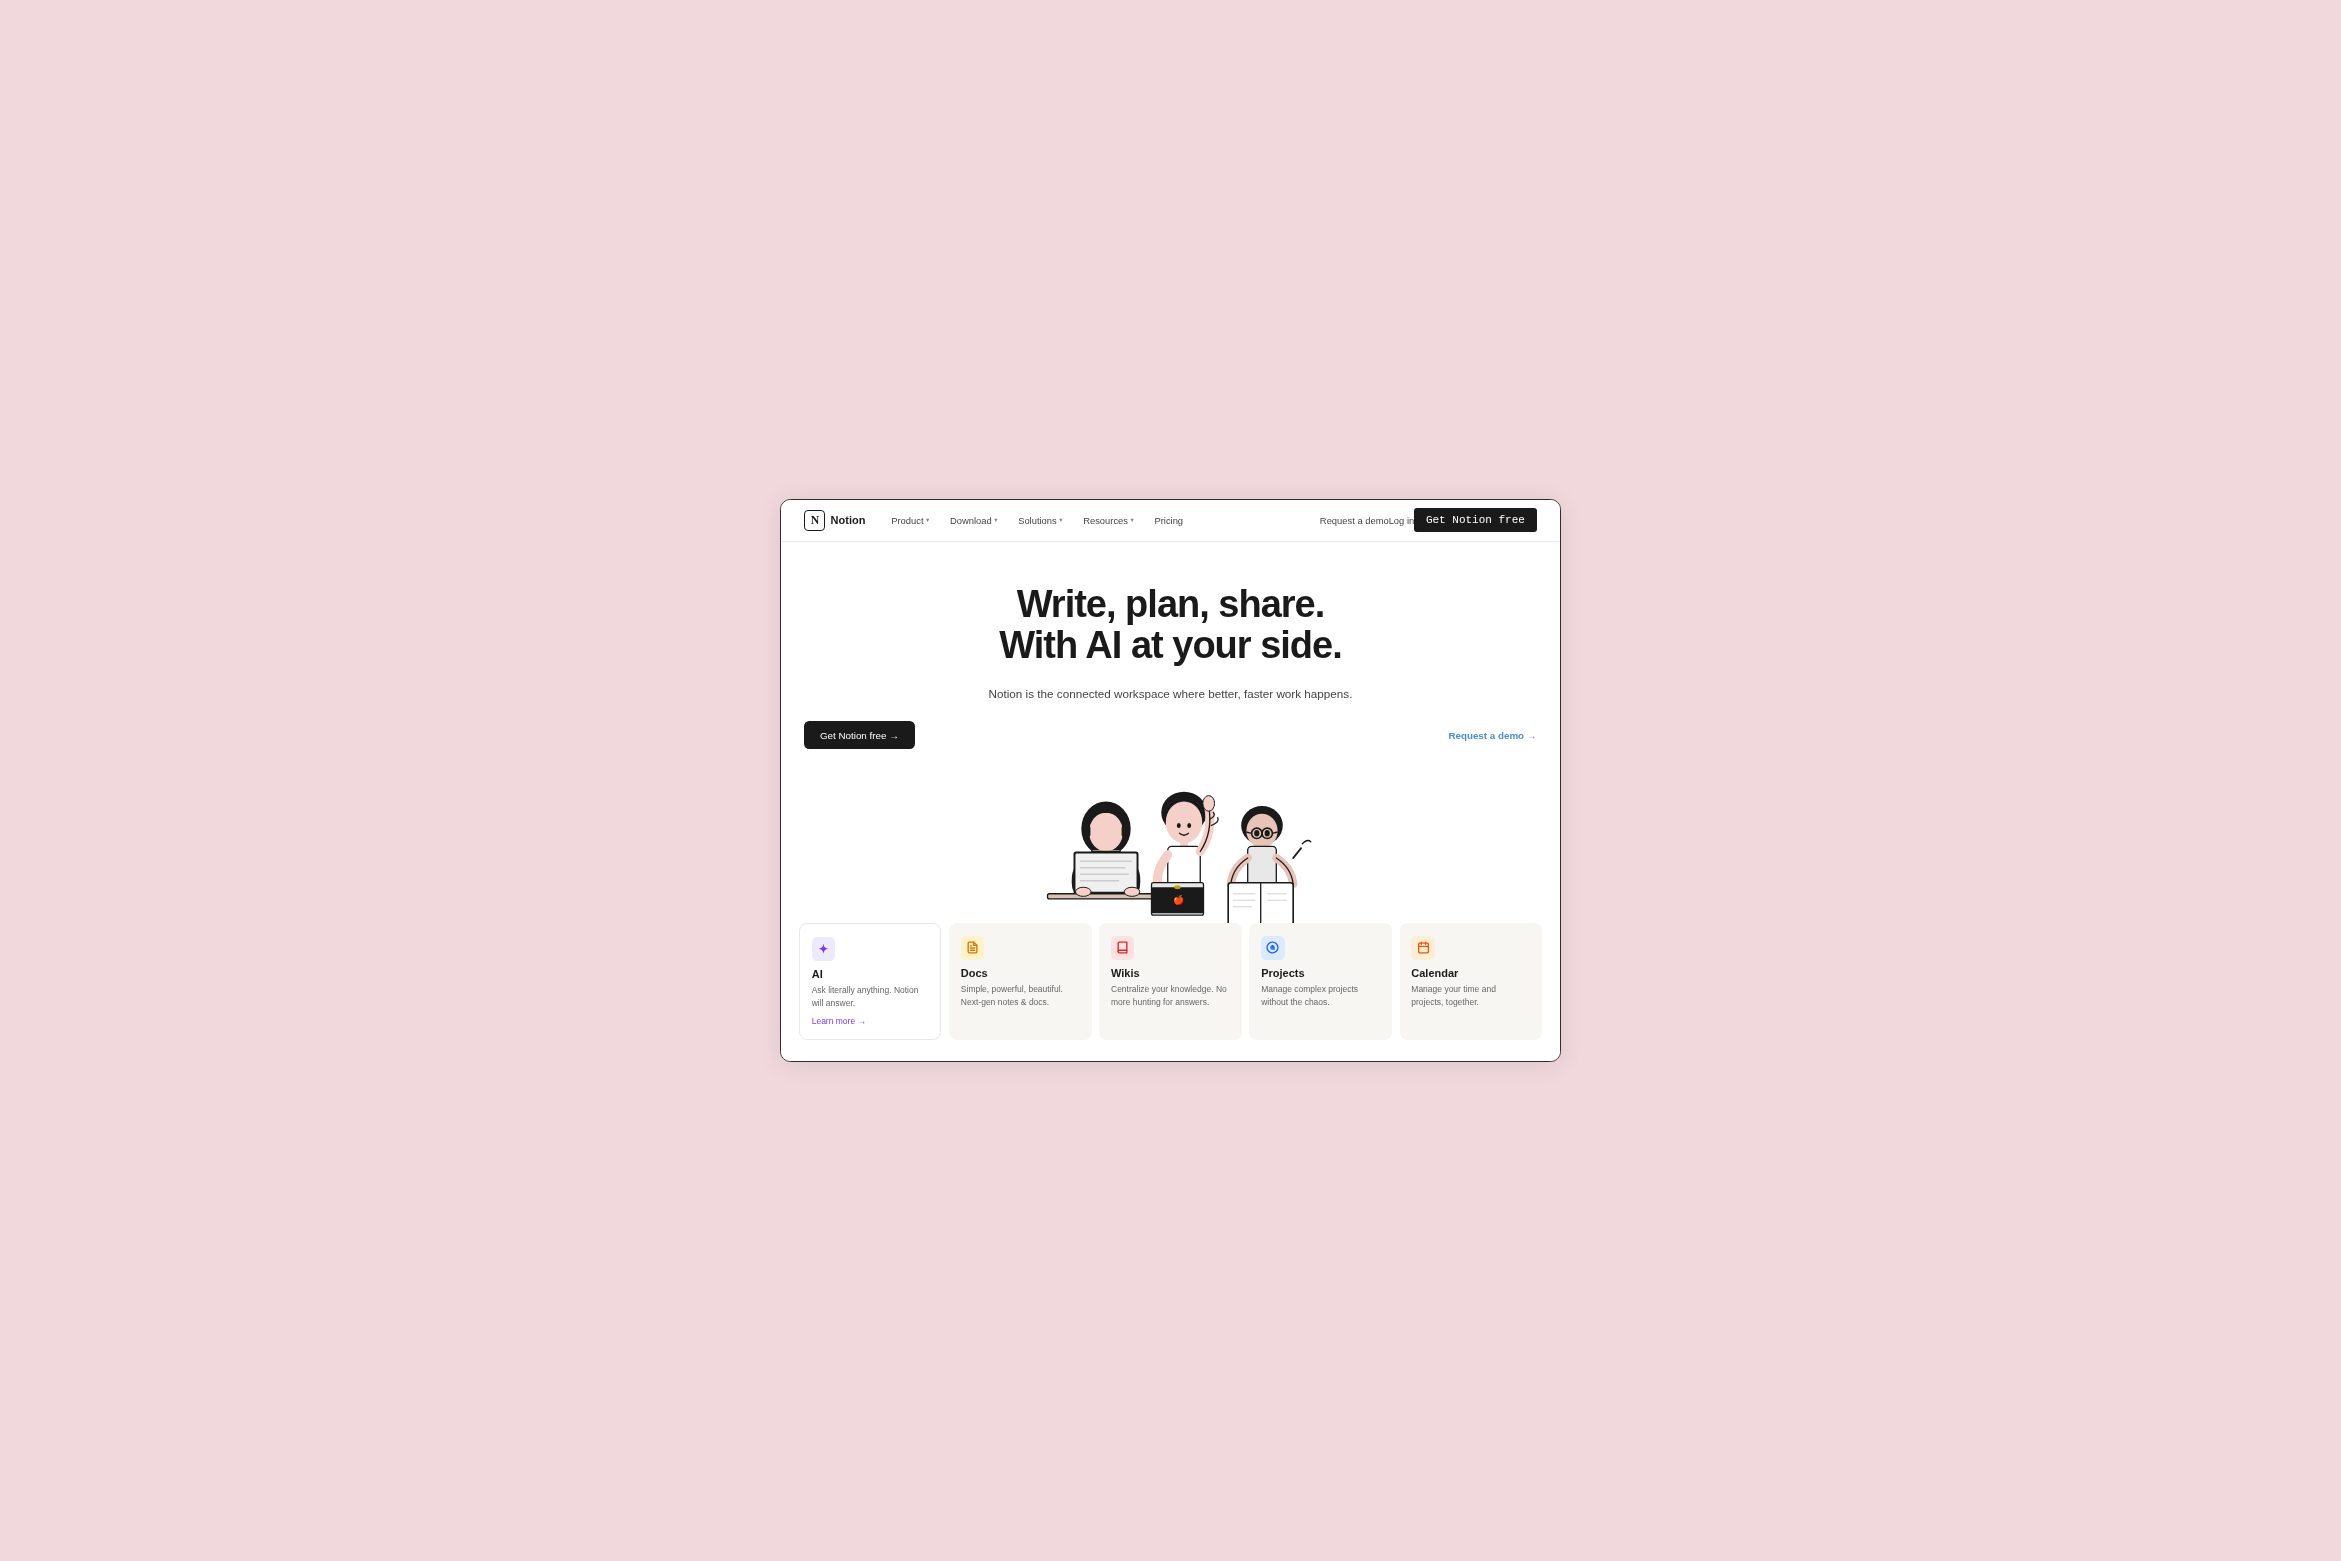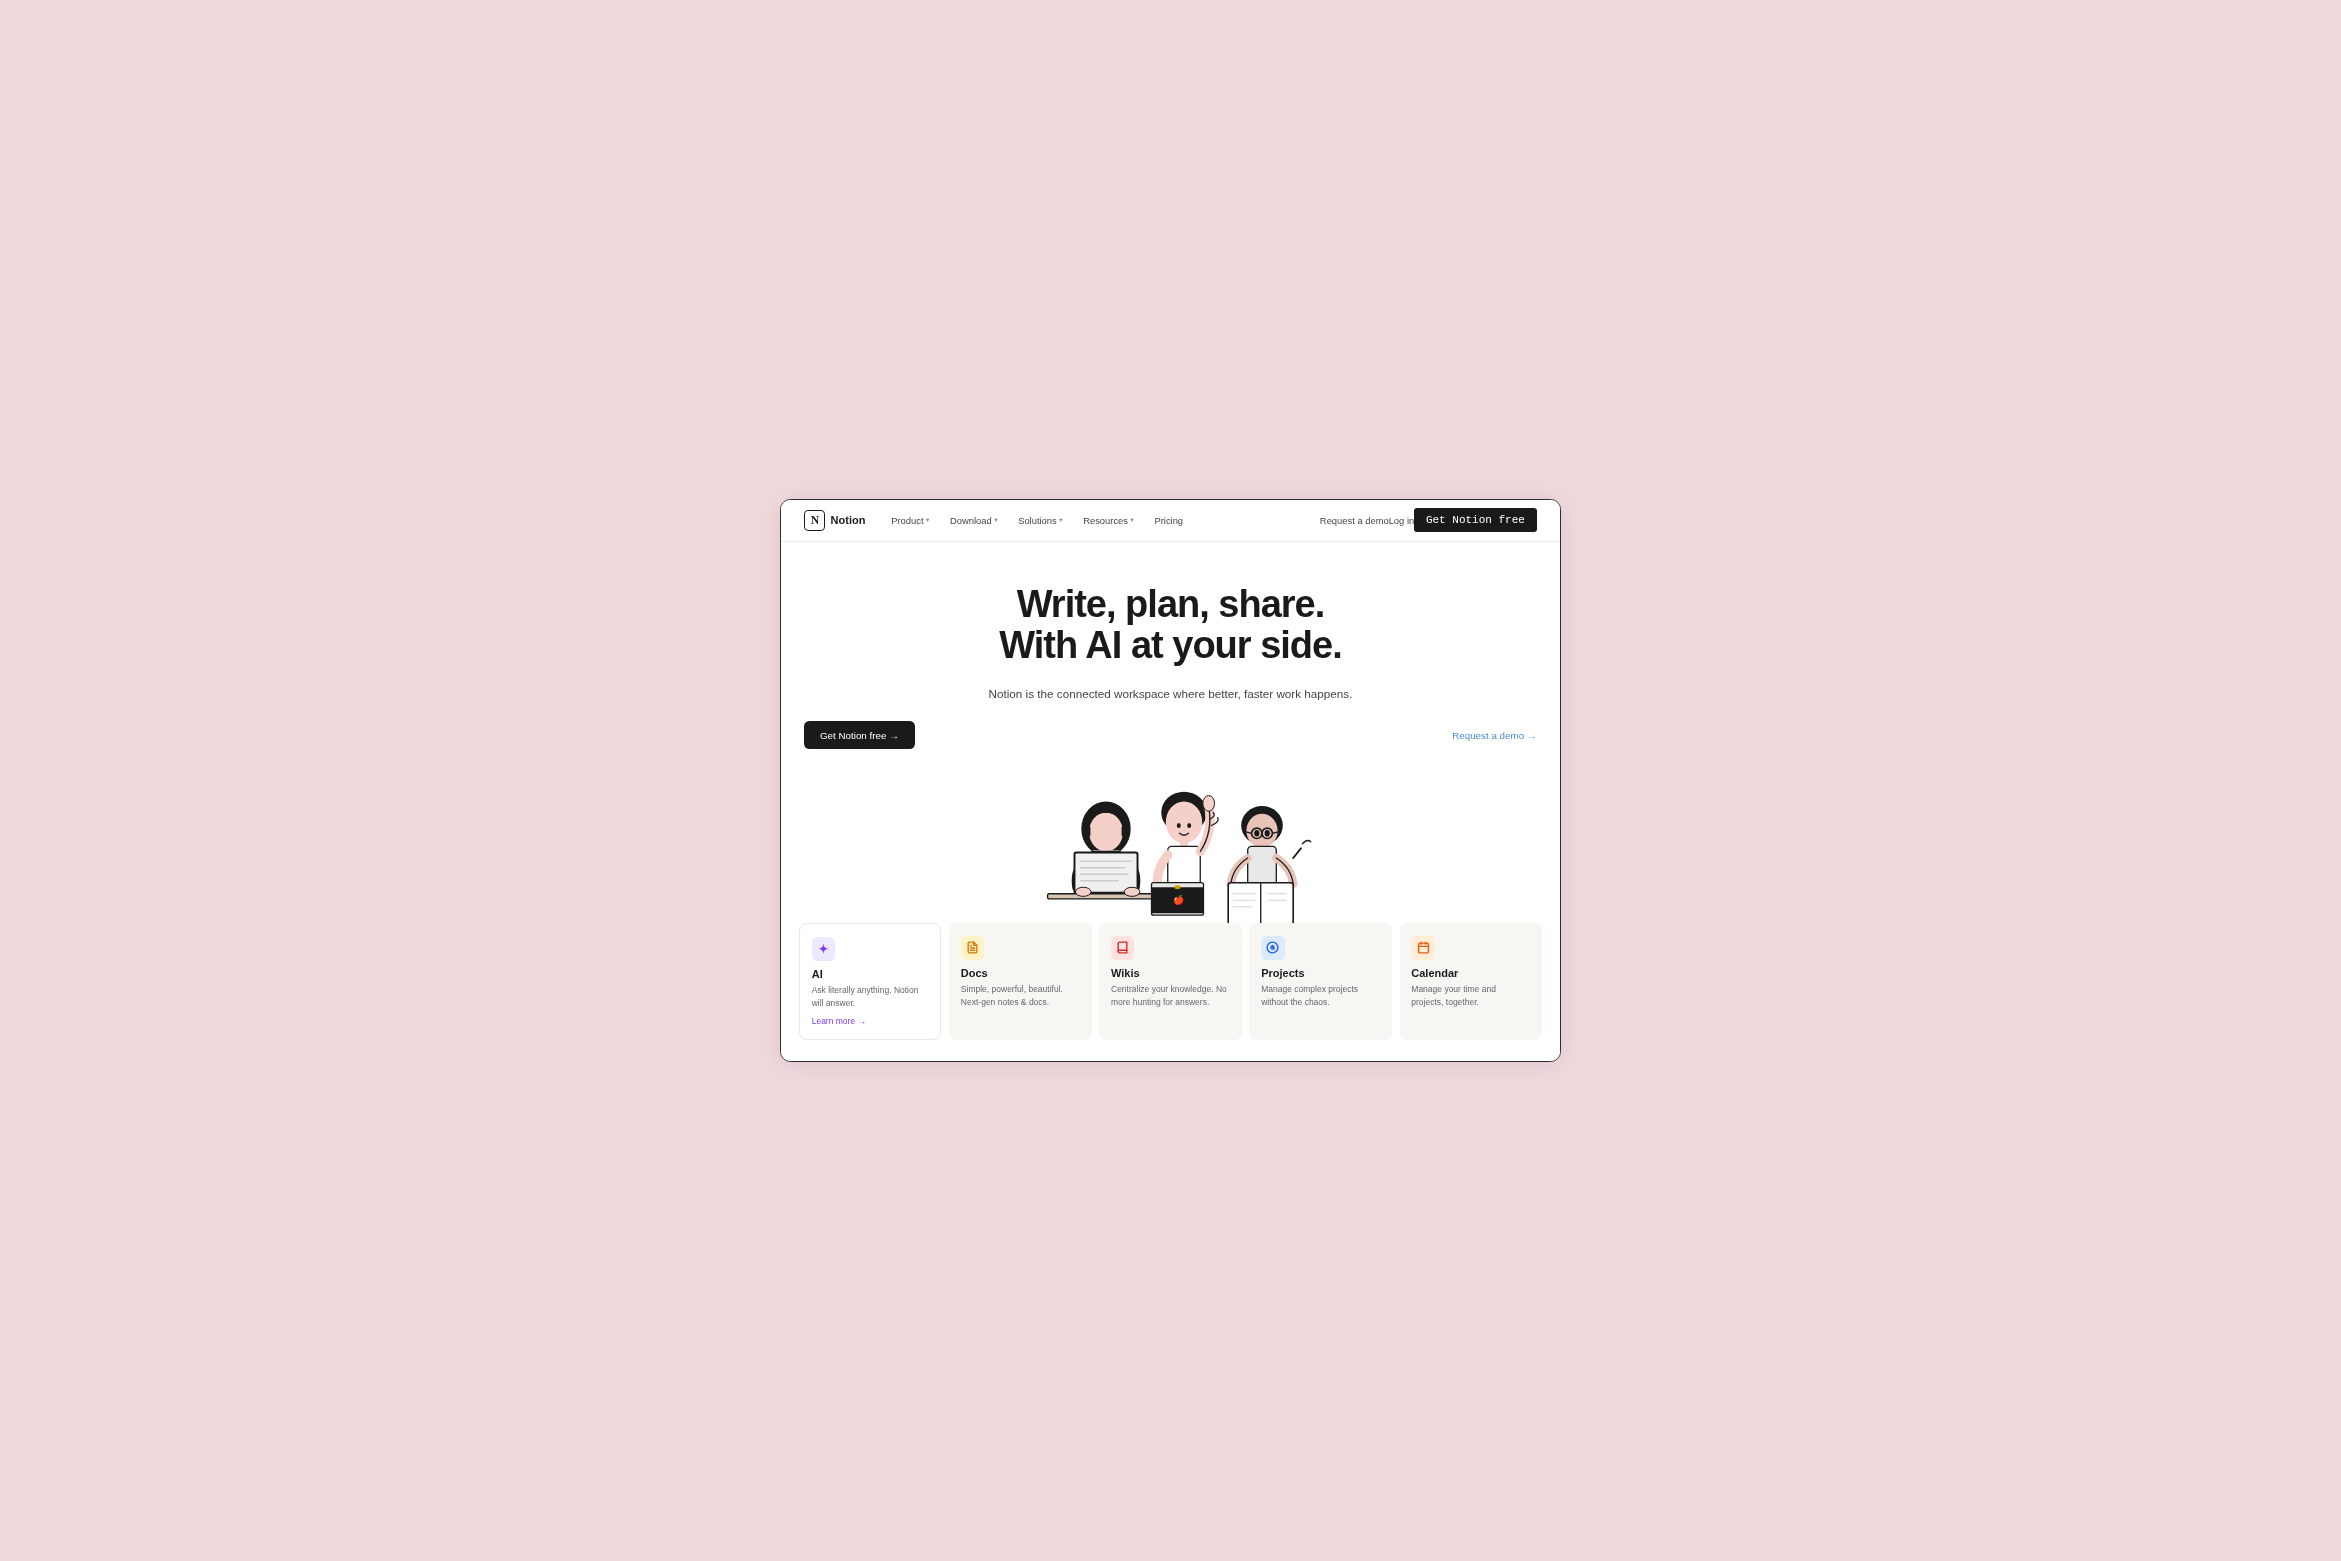--- a/index.html
+++ b/index.html
@@ -158,21 +158,21 @@
       align-items: center;
       gap: 3.9px;
     }
 
     .btn-hero-secondary {
       background: transparent;
       color: #4a8fd4;
       border: none;
       font-size: 9.8px;
       cursor: pointer;
-      font-weight: 400;
+      font-weight: 700;
     }
 
     
     .illustration-wrap {
       display: flex;
       justify-content: center;
       align-items: flex-end;
       margin-bottom: 0;
       height: 143px;
       position: relative;

